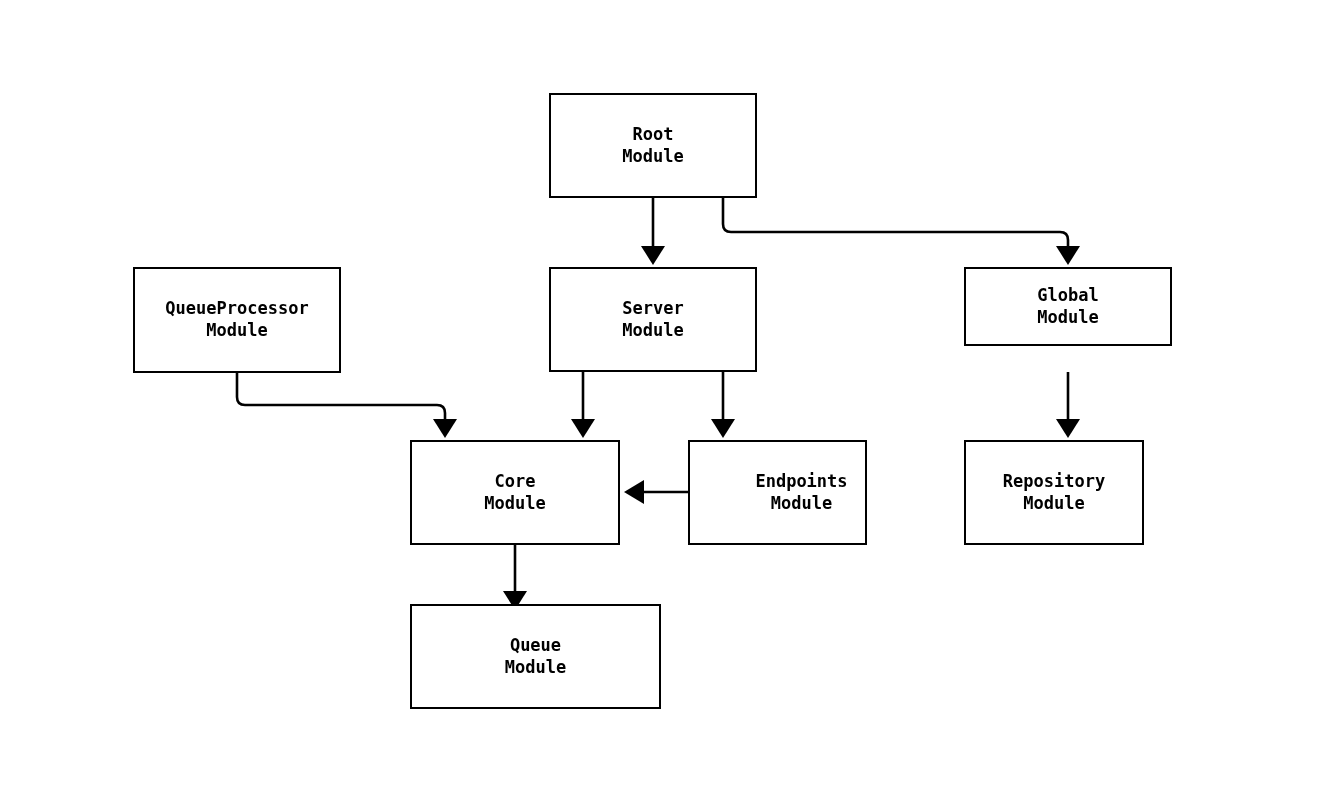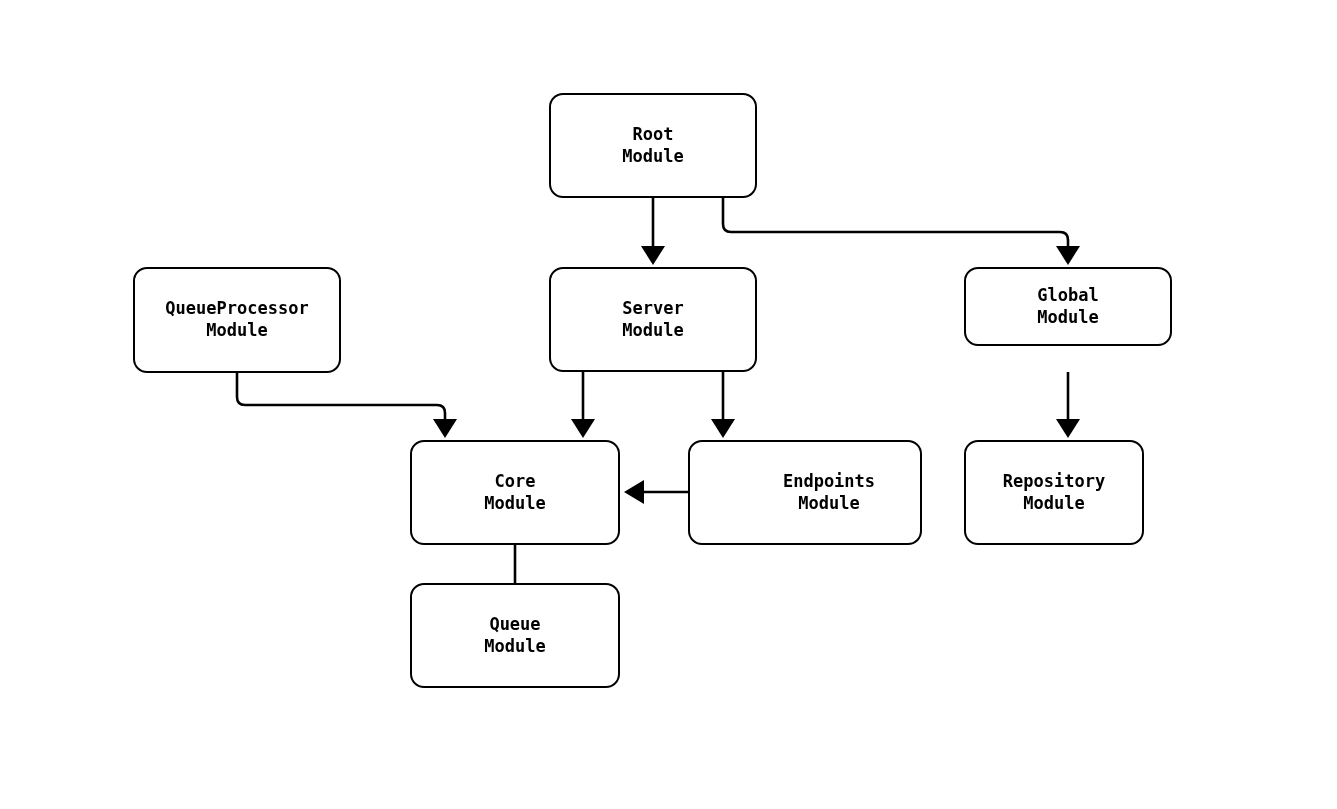--- a/index.html
+++ b/index.html
@@ -29,21 +29,21 @@
   }
   .edges-layer polygon {
     fill: #000000;
     stroke: none;
   }
   .node {
     position: absolute;
     box-sizing: border-box;
     background: #ffffff;
     border: 2.6px solid #000000;
-    border-radius: 14px;
+    border-radius: 0;
     display: flex;
     align-items: center;
     justify-content: center;
   }
   .node-label {
     font-weight: bold;
     font-size: 17px;
     line-height: 1.28;
     color: #000000;
     text-align: center;
@@ -100,28 +100,28 @@
   <div class="node" style="left:964px; top:267px; width:208px; height:79px;">
     <div class="node-label">Global
 Module</div>
   </div>
 
   <div class="node" style="left:410px; top:440px; width:210px; height:105px;justify-content:center;">
     <div class="node-label">Core
 Module</div>
   </div>
 
-  <div class="node" style="left:688px; top:440px; width:234px; height:105px;padding-left:48px;">
+  <div class="node" style="left:688px; top:440px; width:179px; height:105px;padding-left:48px;">
     <div class="node-label">Endpoints
 Module</div>
   </div>
 
   <div class="node" style="left:964px; top:440px; width:180px; height:105px;">
     <div class="node-label">Repository
 Module</div>
   </div>
 
-  <div class="node" style="left:410px; top:583px; width:210px; height:105px;">
+  <div class="node" style="left:410px; top:604px; width:251px; height:105px;">
     <div class="node-label">Queue
 Module</div>
   </div>
 
 </div>
 
 </body></html>

